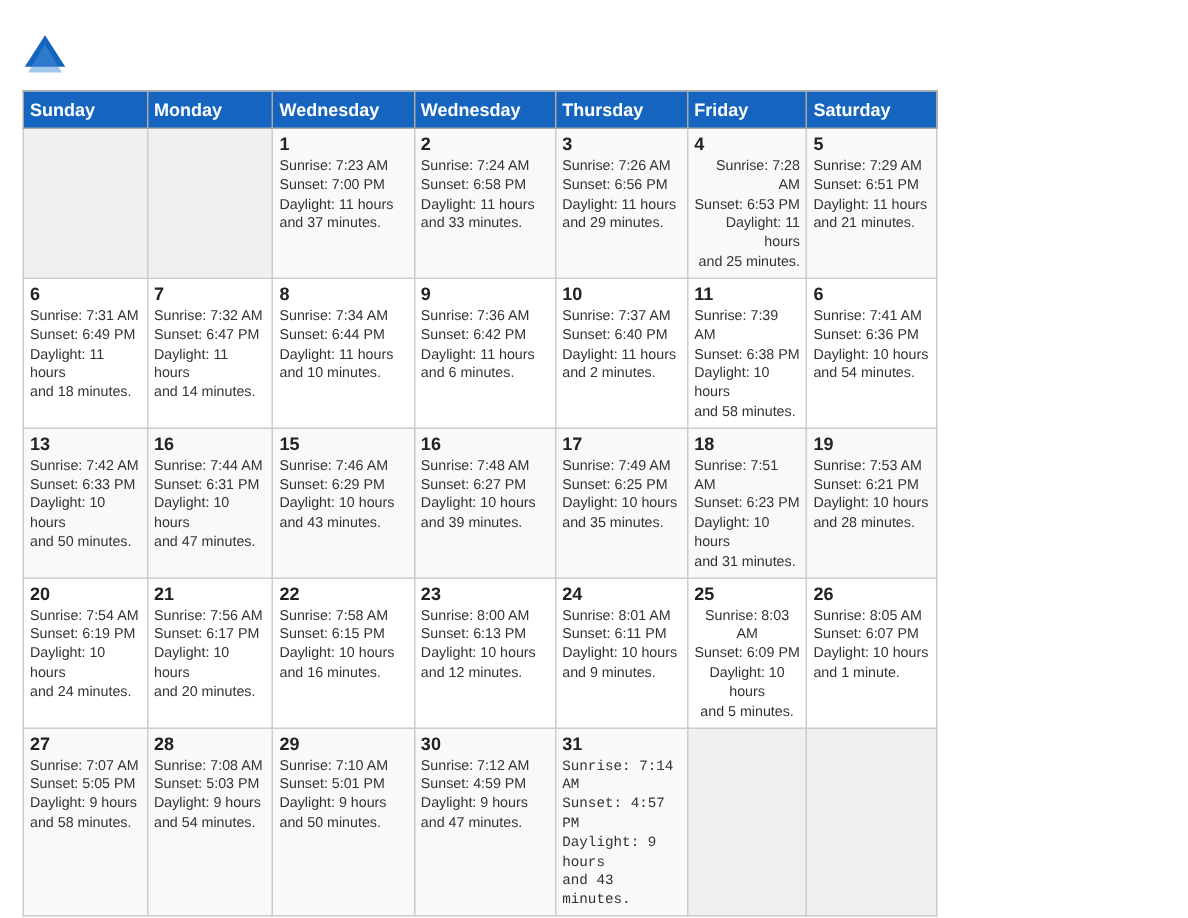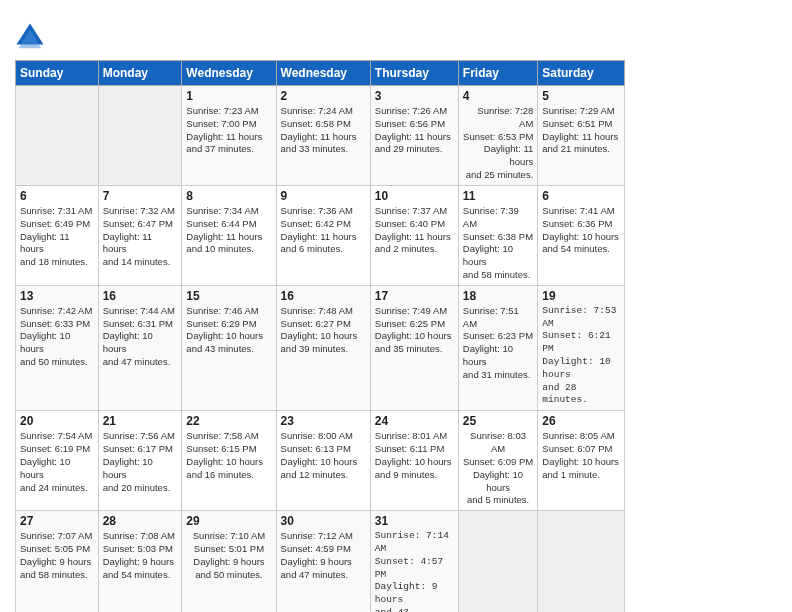--- a/index.html
+++ b/index.html
@@ -253,21 +253,21 @@
           </td>
           <td>
             <span class="day-number">18</span>
             <div class="day-info" style="white-space: pre-line;">Sunrise: 7:51 AM
 Sunset: 6:23 PM
 Daylight: 10 hours
 and 31 minutes.</div>
           </td>
           <td>
             <span class="day-number">19</span>
-            <div class="day-info" style="white-space: pre-line; font-family: Liberation Mono, monospace;">Sunrise: 7:53 AM
+            <div class="day-info" style="white-space: pre-line;">Sunrise: 7:53 AM
 Sunset: 6:21 PM
 Daylight: 10 hours
 and 28 minutes.</div>
           </td>
         </tr>
         <tr>
           <td>
             <span class="day-number">20</span>
             <div class="day-info" style="white-space: pre-line;">Sunrise: 7:54 AM
 Sunset: 6:19 PM
@@ -327,21 +327,21 @@
           </td>
           <td>
             <span class="day-number">28</span>
             <div class="day-info" style="white-space: pre-line;">Sunrise: 7:08 AM
 Sunset: 5:03 PM
 Daylight: 9 hours
 and 54 minutes.</div>
           </td>
           <td>
             <span class="day-number">29</span>
-            <div class="day-info" style="white-space: pre-line; text-align: center;">Sunrise: 7:10 AM
+            <div class="day-info" style="white-space: pre-line;">Sunrise: 7:10 AM
 Sunset: 5:01 PM
 Daylight: 9 hours
 and 50 minutes.</div>
           </td>
           <td>
             <span class="day-number">30</span>
             <div class="day-info" style="white-space: pre-line;">Sunrise: 7:12 AM
 Sunset: 4:59 PM
 Daylight: 9 hours
 and 47 minutes.</div>

